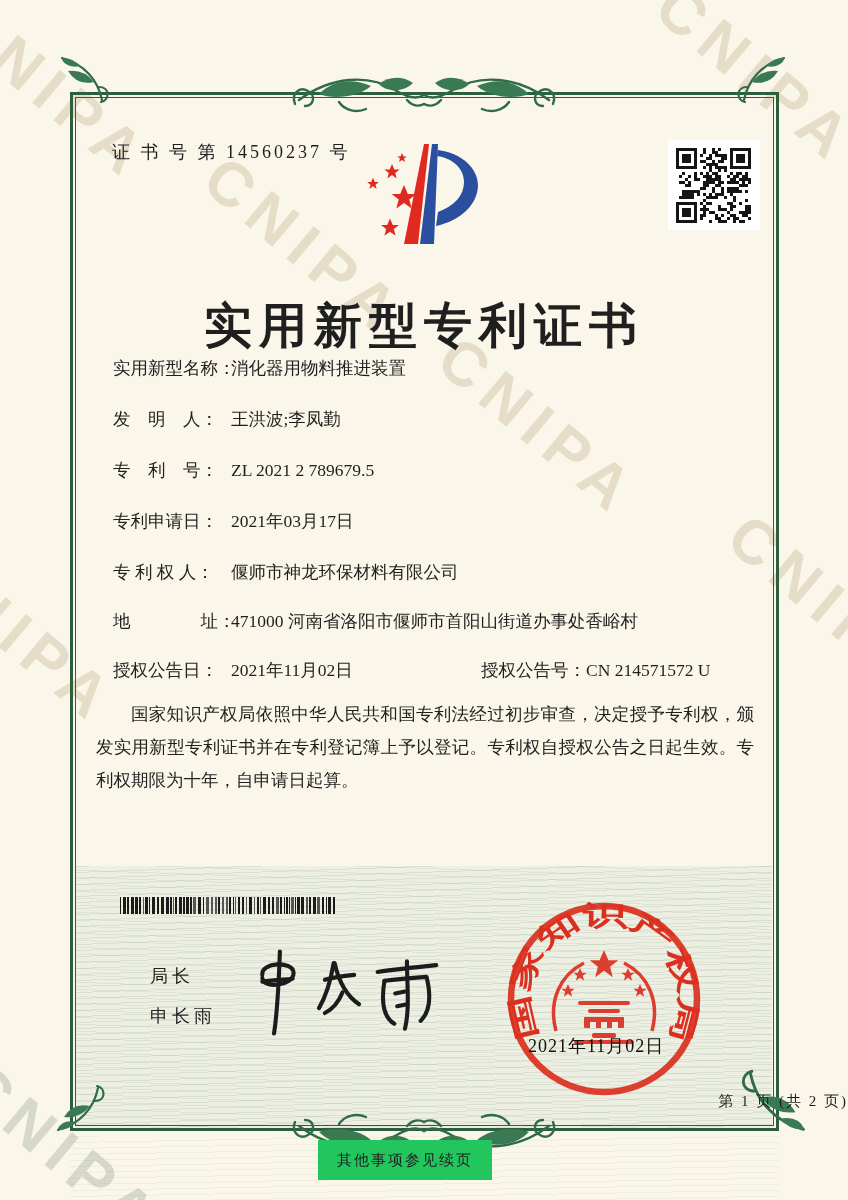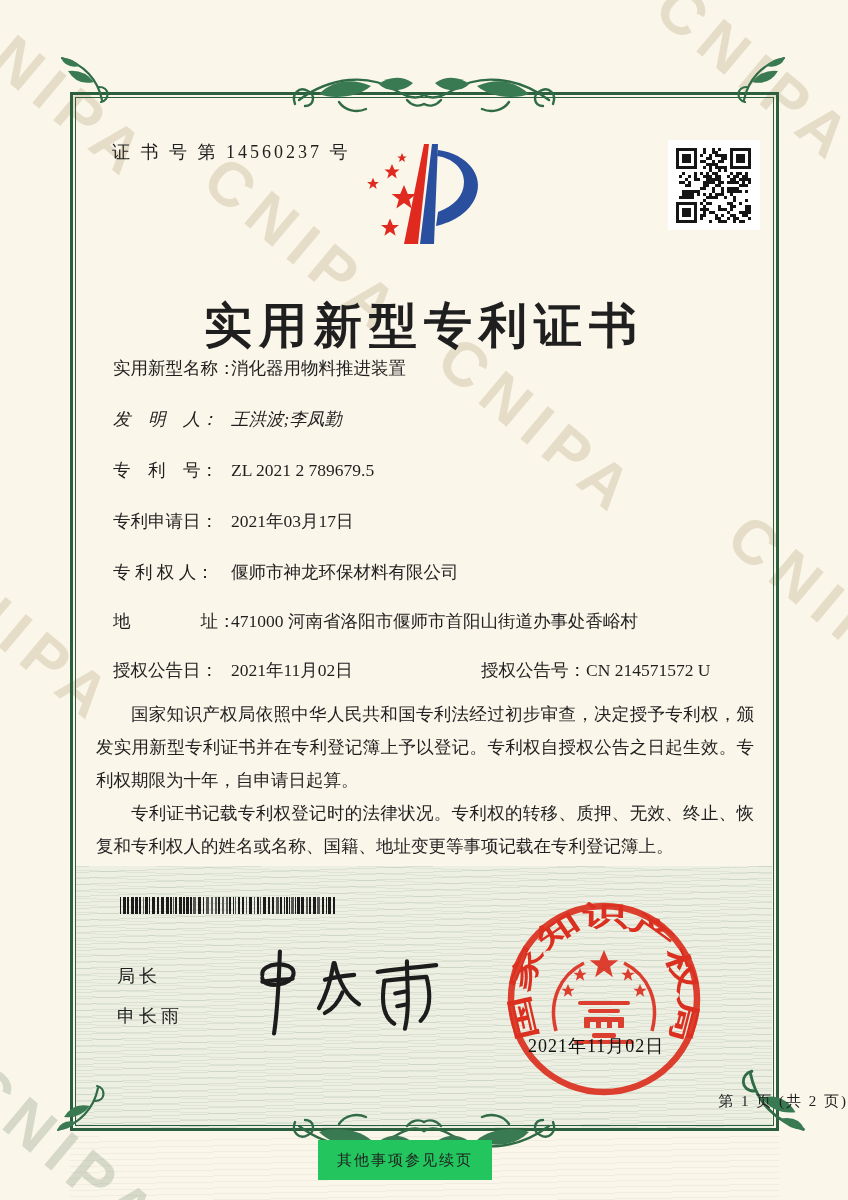--- a/index.html
+++ b/index.html
@@ -30,31 +30,31 @@
   .guilloche2{position:absolute;left:70px;top:1136px;width:709px;height:64px;
     background:repeating-linear-gradient(179deg, rgba(140,160,130,.10) 0 1px, rgba(0,0,0,0) 1px 6px);}
   
   .cert-no{position:absolute;left:112px;top:140px;font-size:18px;letter-spacing:3px;}
   .title{position:absolute;left:0;top:250px;width:848px;text-align:center;
          font-size:48px;font-weight:700;letter-spacing:7px;margin-top:44px;}
   .qr-pad{position:absolute;left:668px;top:140px;width:92px;height:90px;background:#fff;}
   
   .row{position:absolute;left:113px;font-size:17.5px;white-space:nowrap;}
   .row .lab{display:inline-block;width:118px;}
-  .r1{top:356px;} .r2{top:407px;font-style:italic;} .r3{top:458px;} .r4{top:509px;}
+  .r1{top:356px;} .r2{top:407px;} .r3{top:458px;} .r4{top:509px;}
   .r5{top:560px;} .r6{top:609px;} .r7{top:658px;}
   .grant-no{position:absolute;left:368px;top:0;font-family:Liberation Serif, serif;}
   
   .paras{position:absolute;left:96px;top:698px;width:658px;font-size:17.5px;
          line-height:33px;text-align:justify;}
   .paras p{margin:0;text-indent:2em;}
   
   .barcode{position:absolute;left:120px;top:897px;width:218px;height:17px;}
   .official{position:absolute;left:117px;top:964px;font-size:18px;letter-spacing:4px;}
-  .official div{margin-bottom:16px;}
+  .official div{margin-bottom:16px;margin-left:33px;}
   .signature{position:absolute;left:233px;top:942px;}
   .seal{position:absolute;left:504px;top:899px;}
   .seal-date{position:absolute;left:528px;top:1034px;width:200px;font-size:18px;
              letter-spacing:1px;color:#111;}
   .page-info{position:absolute;left:0;top:1092px;width:848px;text-align:right;
              font-size:15px;letter-spacing:2px;}
   .note-box{position:absolute;left:318px;top:1140px;width:174px;height:40px;background:#22c55e;
             display:flex;align-items:center;justify-content:center;font-size:15px;letter-spacing:2px;}
   
   .orn{position:absolute;color:#2f6b45;}
@@ -358,21 +358,20 @@
 <div class="row r6">
   <span class="lab">地　　　　址：</span><span>471000 河南省洛阳市偃师市首阳山街道办事处香峪村</span>
 </div>
 <div class="row r7">
   <span class="lab">授权公告日：</span><span>2021年11月02日</span>
   <span class="grant-no"><span>授权公告号：</span><span>CN 214571572 U</span></span>
 </div>
 
 <div class="paras">
   <p>国家知识产权局依照中华人民共和国专利法经过初步审查，决定授予专利权，颁发实用新型专利证书并在专利登记簿上予以登记。专利权自授权公告之日起生效。专利权期限为十年，自申请日起算。</p>
-  <p>专利证书记载专利权登记时的法律状况。专利权的转移、质押、无效、终止、恢复和专利权人的姓名或名称、国籍、地址变更等事项记载在专利登记簿上。</p>
 </div>
 
 <svg class="barcode" id="barcode">
     <rect x="0" y="0" width="1" height="17" fill="#1b1b1b"></rect>
     <rect x="3" y="0" width="3" height="17" fill="#1b1b1b"></rect>
     <rect x="7" y="0" width="2" height="17" fill="#1b1b1b"></rect>
     <rect x="11" y="0" width="3" height="17" fill="#1b1b1b"></rect>
     <rect x="15" y="0" width="3" height="17" fill="#1b1b1b"></rect>
     <rect x="19" y="0" width="2" height="17" fill="#1b1b1b"></rect>
     <rect x="23" y="0" width="1" height="17" fill="#555"></rect>

